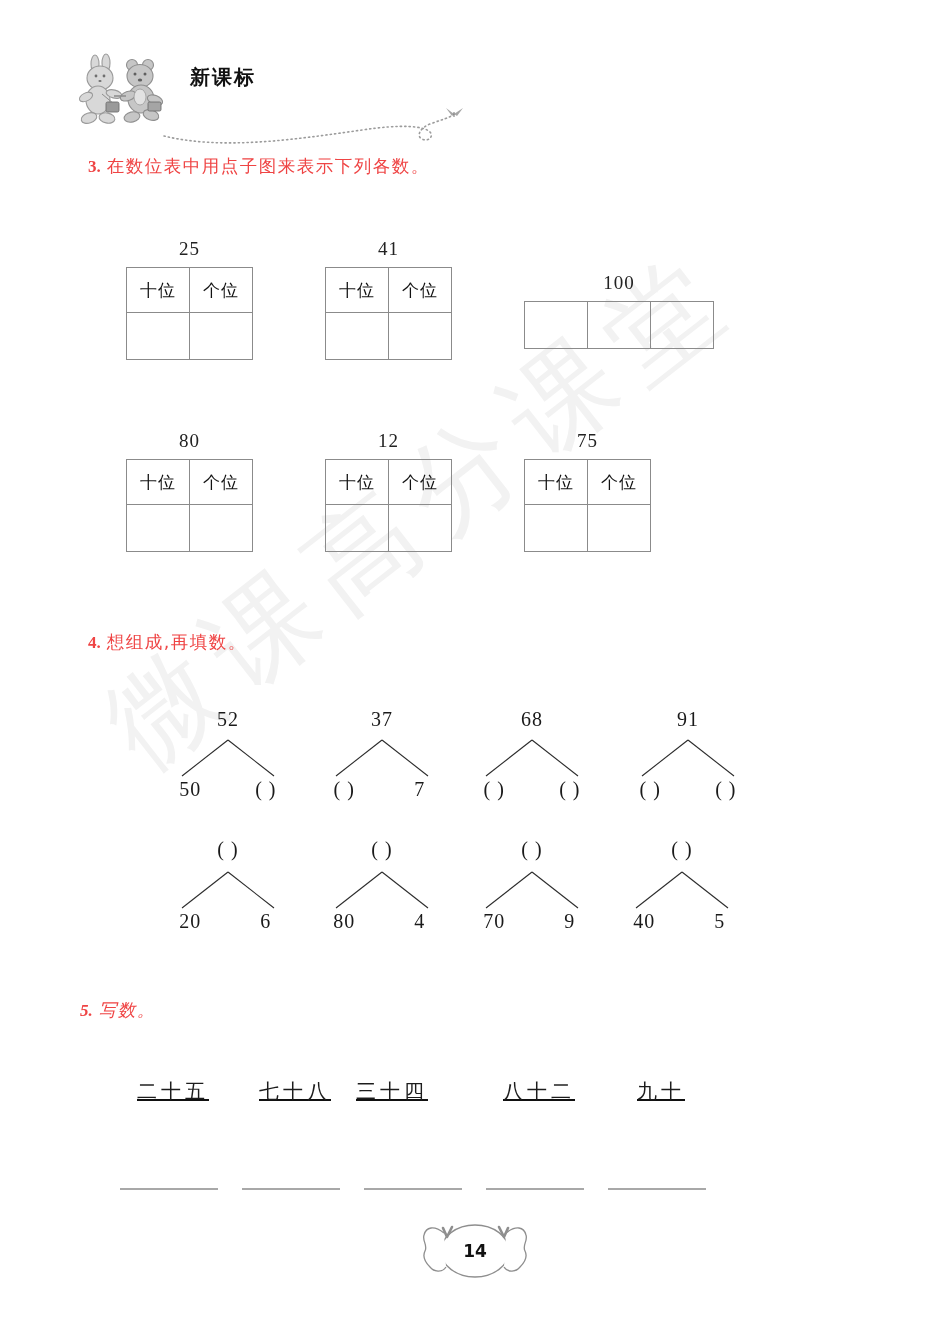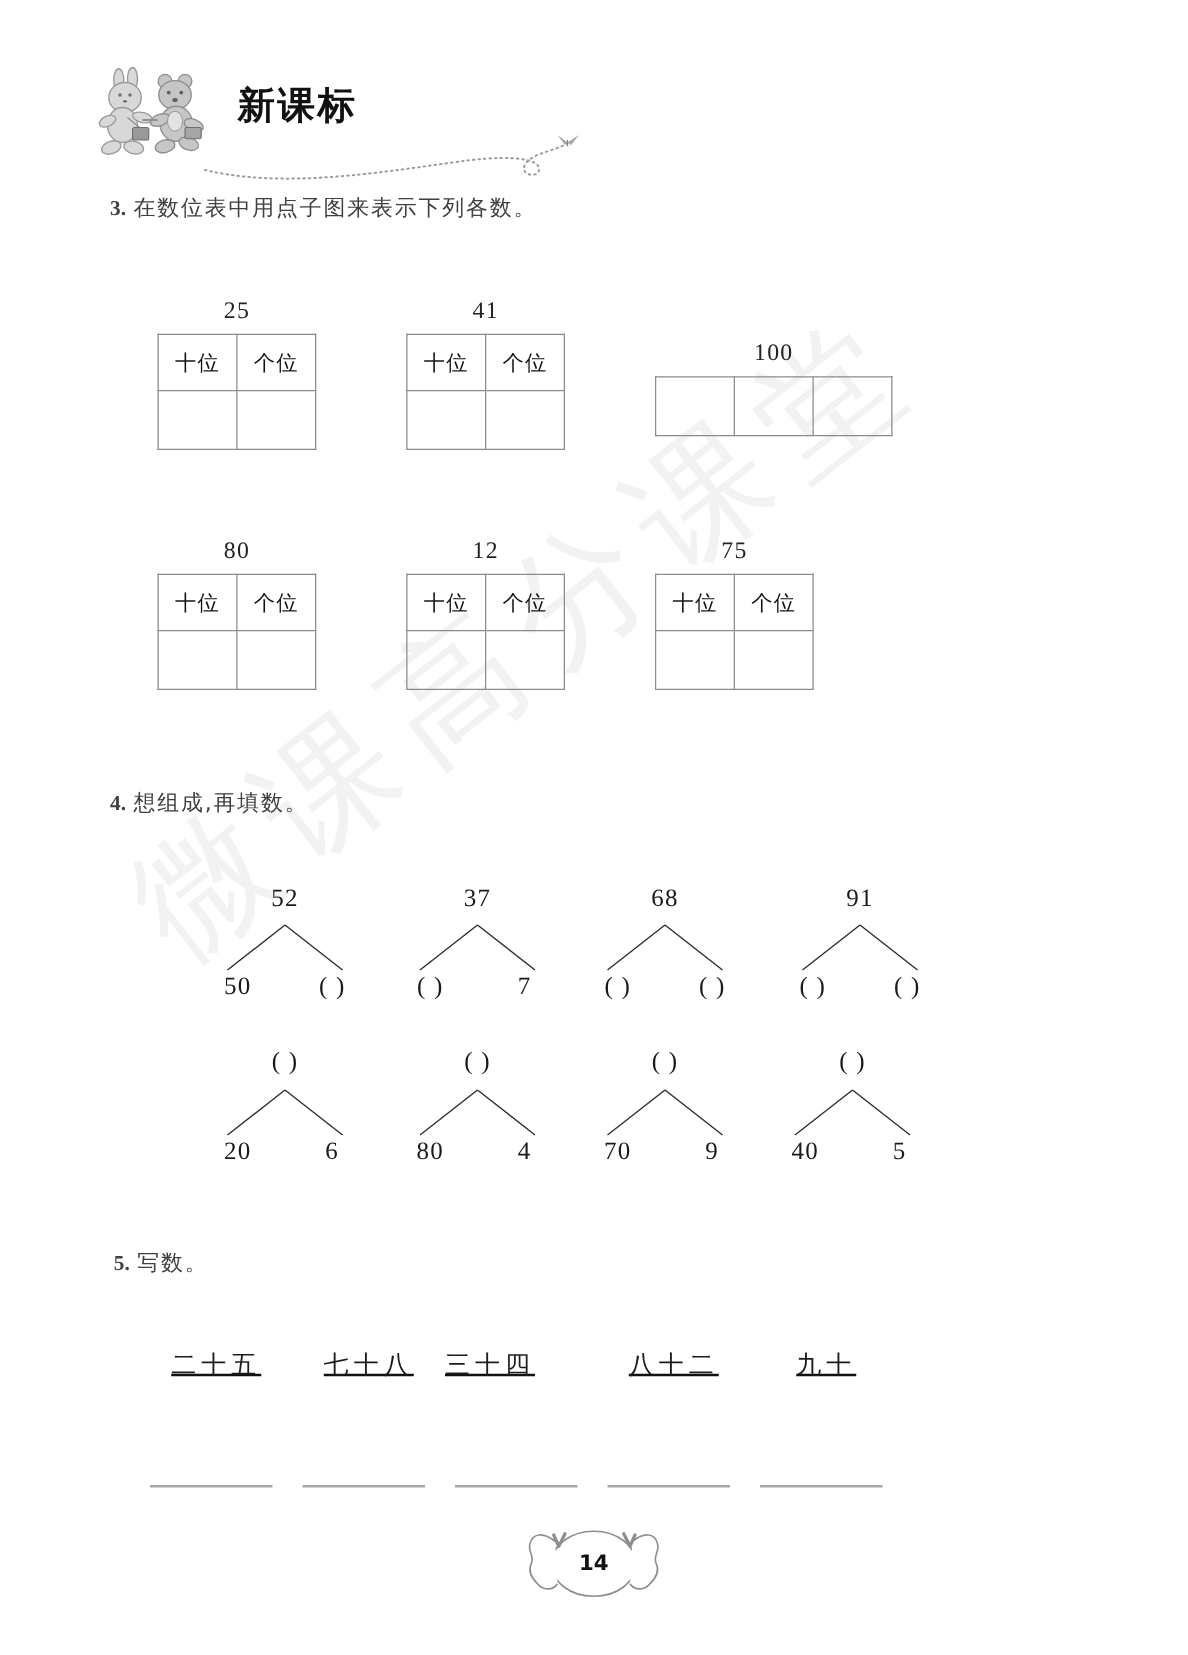--- a/index.html
+++ b/index.html
@@ -59,38 +59,38 @@
     top: 0px;
     width: 116px;
     height: 78px;
   }
   .banner-title {
     position: absolute;
     left: 128px;
     top: 12px;
     font-family: "DejaVu Sans", sans-serif;
     font-weight: bold;
-    font-size: 30px;
+    font-size: 20px;
     letter-spacing: 2px;
     color: #111;
   }
   .banner-line {
     position: absolute;
     left: 100px;
     top: 54px;
     width: 340px;
     height: 46px;
   }
 
   
   .qline {
     position: absolute;
     font-family: "DejaVu Sans", sans-serif;
     font-size: 17.5px;
-    color: #404040;
+    color: #ef4444;
     white-space: nowrap;
     letter-spacing: 1.5px;
   }
   .qnum {
     font-family: "Liberation Serif", serif;
     font-weight: bold;
     font-size: 17px;
     letter-spacing: 0;
     margin-right: 6px;
   }
@@ -457,21 +457,21 @@
       <svg width="140" height="44" style="left:0; top:30px;" viewBox="0 0 140 44">
         <path d="M70 4 L24 40" stroke="#2b2b2b" stroke-width="1.1" fill="none"></path>
         <path d="M70 4 L116 40" stroke="#2b2b2b" stroke-width="1.1" fill="none"></path>
       </svg>
       <div class="legs" style="top:72px;">
         <span>40</span>
         <span>5</span>
       </div>
     </div>
 
-    <div class="qline" style="left:91px; top:998px;">
+    <div class="qline" style="left:80px; top:998px;font-style:italic;">
       <span class="qnum">5.</span><span>写数。</span>
     </div>
 
     <div class="cn-row">
       <div class="cn-item" style="width:122px; text-align:center;">二十五</div>
       <div class="cn-item" style="width:122px; text-align:center;">七十八</div>
       <div class="cn-item" style="width:122px; text-align:left;">三十四</div>
       <div class="cn-item" style="width:122px; text-align:center;">八十二</div>
       <div class="cn-item" style="width:122px; text-align:center;">九十</div>
     </div>

